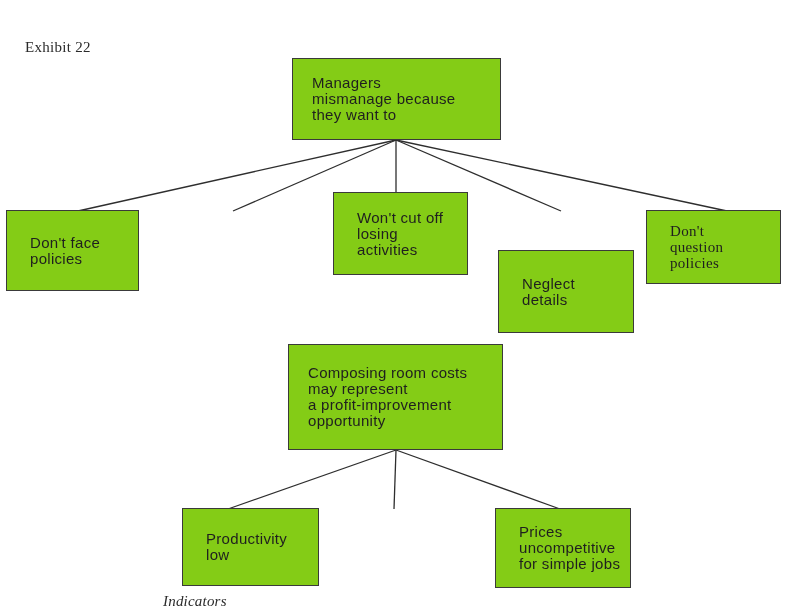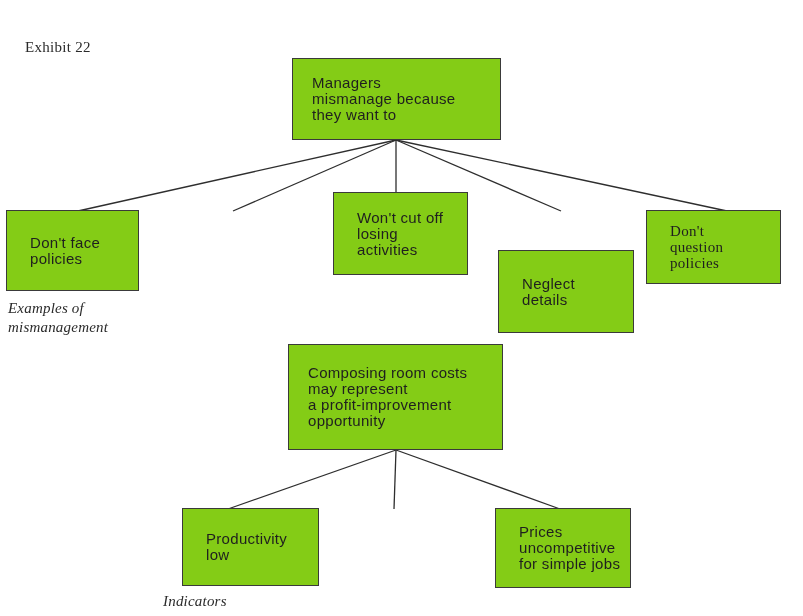--- a/index.html
+++ b/index.html
@@ -104,22 +104,20 @@
 policies</div>
   <div class="node t-c3">Won't cut off
 losing
 activities</div>
   <div class="node t-c4">Neglect
 details</div>
   <div class="node t-c5">Don't
 question
 policies</div>
 
-  <div class="caption caption-top">Examples of
-mismanagement</div>
 
   <div class="node root b-root">Composing room costs
 may represent
 a profit-improvement
 opportunity</div>
 
   <div class="node b-c1">Productivity
 low</div>
   <div class="node b-c3">Prices
 uncompetitive

